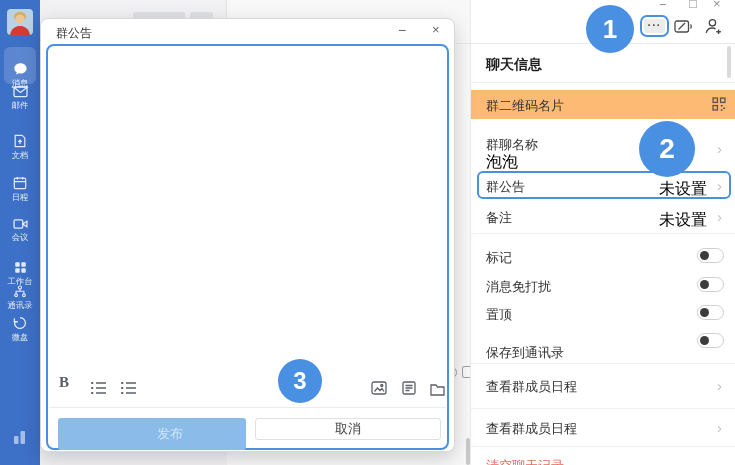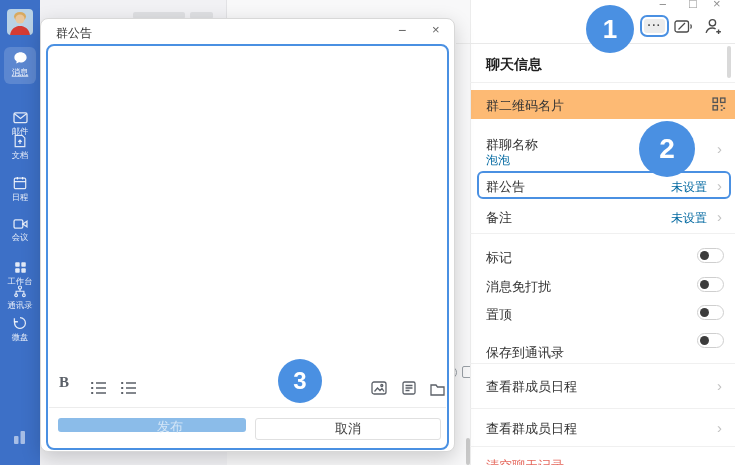--- a/index.html
+++ b/index.html
@@ -33,38 +33,38 @@
   .topbar-divider { left:456px; top:43px; width:279px; height:1px; background:#e9e9e9; }
   .panel-scroll { left:727px; top:46px; width:4px; height:32px; background:#d9d9d9; border-radius:2px; }
   .more-hl { left:640px; top:15px; width:29px; height:22px; border:2px solid #4a90e2; border-radius:7px;
              display:flex; align-items:center; justify-content:center; background:#fff; }
   .more-pill { width:21px; height:14px; background:#ececec; border-radius:3px; color:#4b4b4b;
                font-size:11px; line-height:12px; text-align:center; letter-spacing:1px; font-weight:bold; }
   .p-title { left:486px; top:56px; font-size:14px; font-weight:bold; color:#1f1f1f; }
   .divider { background:#f0f0f0; height:1px; left:470px; width:265px; }
   .qr-row { left:471px; top:90px; width:264px; height:29px; background:#fdba74; }
   .row-label { font-size:13px; color:#333; }
-  .row-sub { font-size:12px; color:#0369a1; }
+  .row-sub { font-size:16px; color:#000000; }
   .chev { color:#c2c2c2; font-size:15px; line-height:15px; }
   .anno-box { left:477px; top:171px; width:254px; height:28px; border:2px solid #4a90e2; border-radius:6px; }
   .toggle { width:27px; height:15px; border:1.5px solid #cfcfcf; border-radius:8px; background:#fff; }
   .toggle .knob { position:absolute; left:2px; top:1.5px; width:9px; height:9px; border-radius:50%; background:#3c3c3c; }
   .danger { font-size:13px; color:#e5695e; }
 
   
   .modal { left:40px; top:18px; width:415px; height:434px; background:#fff; border-radius:8px;
            border:1px solid #d8d8d8; box-shadow:0 6px 20px rgba(0,0,0,.18); z-index:10; }
   .m-title { left:56px; top:25px; font-size:12px; color:#333; z-index:11; }
   .m-min { left:398px; top:22px; color:#666; font-size:14px; z-index:11; }
   .m-close { left:432px; top:22px; color:#666; font-size:13px; z-index:11; }
   .m-editor { left:46px; top:44px; width:403px; height:406px; border:2.5px solid #4a90e2;
               border-radius:8px; background:#fff; z-index:10; }
   .tool { color:#5b6068; z-index:12; }
   .m-divider { left:49px; top:407px; width:397px; height:1px; background:#ececec; z-index:12; }
-  .btn-publish { left:58px; top:418px; width:188px; height:14px; background:#8bbce9; border:none;
+  .btn-publish { left:58px; top:418px; width:188px; height:32px; background:#8bbce9; border:none;
                  border-radius:3px; color:#d3e5f6; font-size:13px; z-index:12;
                  font-family:"Liberation Sans", sans-serif;padding-left:36px; }
   .btn-cancel { left:255px; top:418px; width:186px; height:22px; background:#fff;
                 border:1px solid #e0e0e0; border-radius:3px; color:#3c3c3c; font-size:13px; z-index:12;
                 font-family:"Liberation Sans", sans-serif; }
 
   
   .anno-circle { border-radius:50%; background:#4a90e2; color:#fff; font-weight:bold;
                  display:flex; align-items:center; justify-content:center; z-index:20; }
   .c1 { left:586px; top:5px;  width:48px; height:48px; font-size:26px; }
@@ -90,30 +90,30 @@
       <svg width="26" height="26" viewBox="0 0 26 26">
         <rect width="26" height="26" fill="#b9d2e6"></rect>
         <ellipse cx="13" cy="7.5" rx="6" ry="4.5" fill="#d8a95f"></ellipse>
         <circle cx="13" cy="10" r="4.6" fill="#e9c69c"></circle>
         <path d="M3 26c1.2-6.5 5.5-9 10-9s8.8 2.5 10 9z" fill="#d43b35"></path>
       </svg>
     </div>
 
     <div class="abs rail-active" style="top:47px;"></div>
 
-    <div class="abs rail-item" style="top:51px;text-decoration:underline;">
+    <div class="abs rail-item" style="top:62px;text-decoration:underline;">
       <span>
         <svg width="15" height="14" viewBox="0 0 16 16">
             <path d="M8 1.5C4.1 1.5 1 4.1 1 7.3c0 1.8 1 3.4 2.6 4.4l-.4 2.6 3-1.4c.6.1 1.2.2 1.8.2 3.9 0 7-2.6 7-5.8S11.9 1.5 8 1.5z" fill="#fff"></path>
           </svg>
       </span>
       <span class="lbl" style="color:#fff;">消息</span>
     </div>
 
-    <div class="abs rail-item" style="top:111px;">
+    <div class="abs rail-item" style="top:85px;">
       <span>
         <svg width="15" height="13" viewBox="0 0 16 14" fill="none" stroke="rgba(255,255,255,.85)" stroke-width="1.4">
             <rect x="1" y="2" width="14" height="10.5" rx="1.5"></rect>
             <path d="M1.5 3l6.5 5 6.5-5"></path>
           </svg>
       </span>
       <span class="lbl">邮件</span>
     </div>
 
     <div class="abs rail-item" style="top:134px;">

